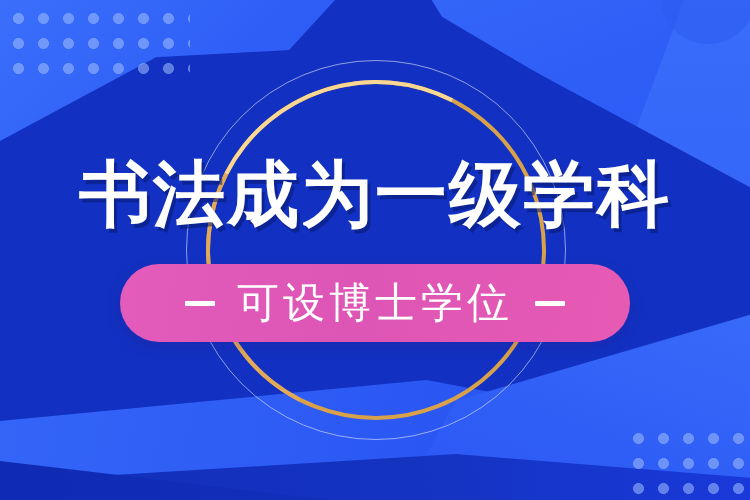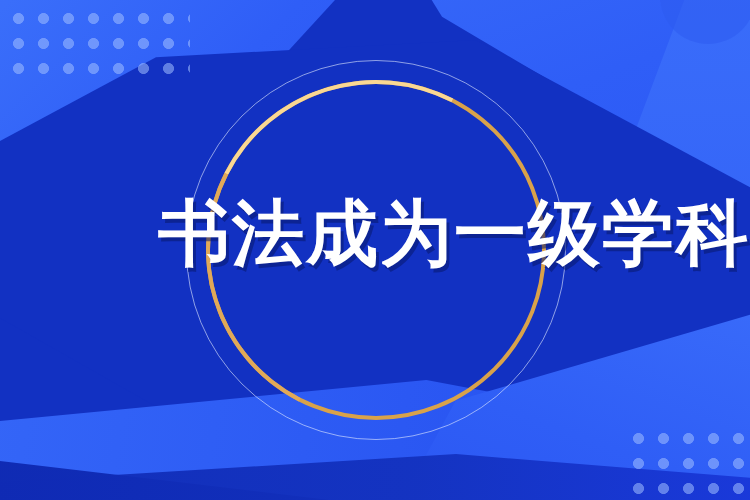--- a/index.html
+++ b/index.html
@@ -139,22 +139,23 @@
     border-top-color: rgba(255,225,160,.85);
     border-left-color: rgba(226,170,90,.9);
     transform: rotate(-18deg);
   }
 
   
   .content {
     position: absolute;
     inset: 0;
     display: flex;
+    flex-direction: column;
     align-items: center;
-    justify-content: flex-end;
+    justify-content: center;
   }
 
   .headline {
     font-size: 72px;
     line-height: 1;
     font-weight: 700;
     color: #ffffff;
     letter-spacing: 2px;
     white-space: nowrap;
     text-shadow: 3px 4px 0 rgba(8,24,110,.55);
@@ -213,15 +214,20 @@
 
     <div class="ring ring-outer"></div>
     <div class="ring ring-gold"></div>
     <div class="ring ring-gold-tint"></div>
   </div>
 
   <div class="content">
 
     <div class="headline">书法成为一级学科</div>
 
+    <div class="pill">
+      <span class="pill-dash"></span>
+      <span class="pill-text">可设博士学位</span>
+      <span class="pill-dash"></span>
+    </div>
 
   </div>
 </div>
 
 </body></html>

